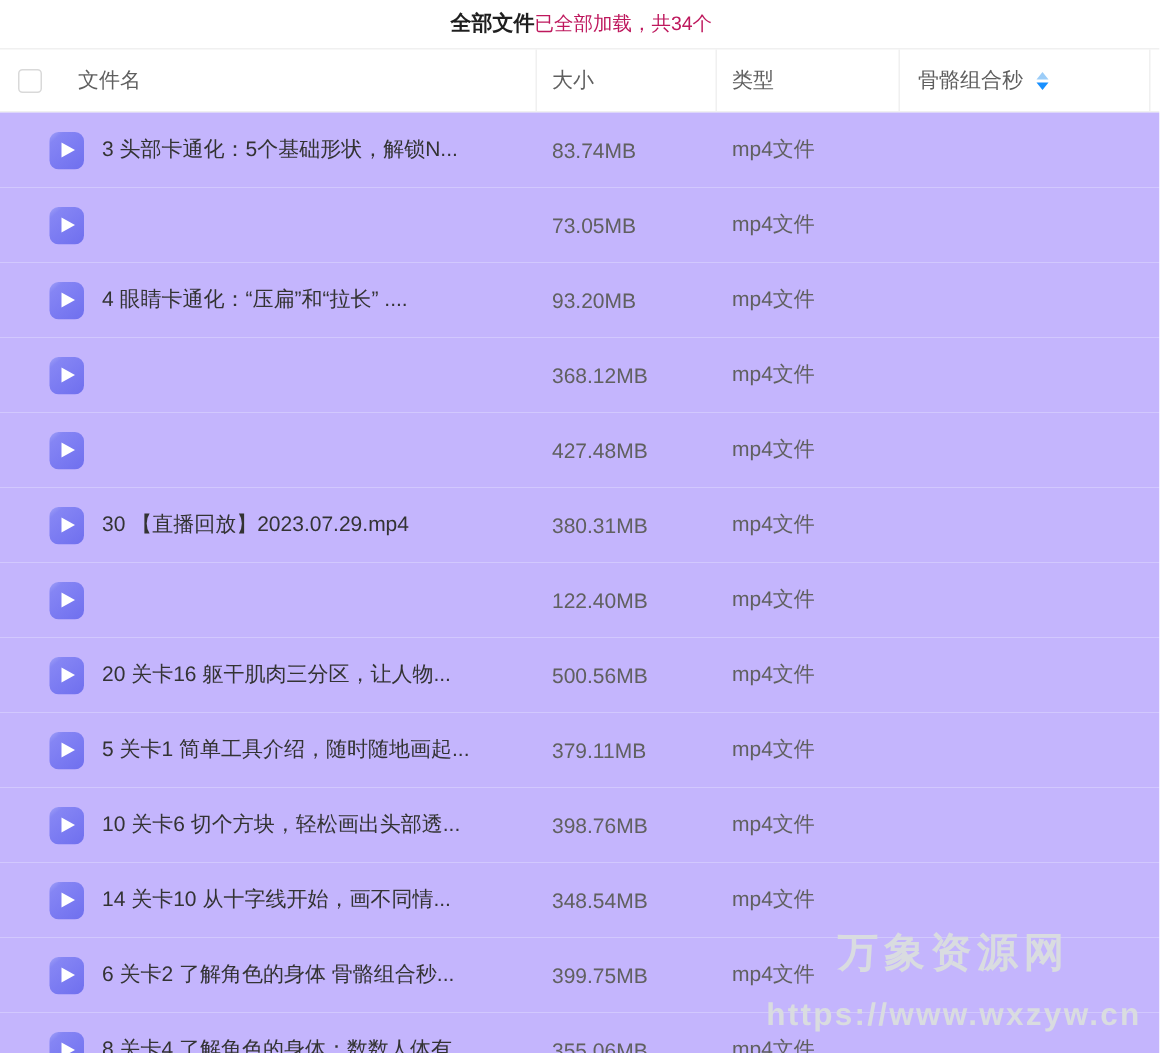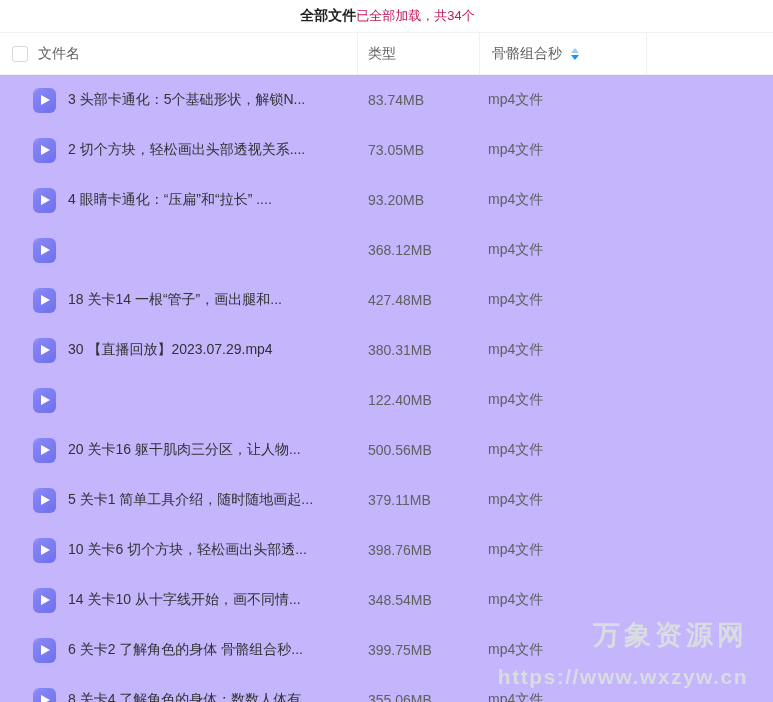--- a/index.html
+++ b/index.html
@@ -51,21 +51,21 @@
   .th-time { width: 167px; padding-left: 12px; }
   .th-rest { flex: 1; border-right: none; }
 
   .checkbox {
     width: 16px; height: 16px;
     border: 1px solid #d9d9d9;
     border-radius: 3px;
     background: #fff;
     flex: 0 0 auto;
   }
-  .th-name .label { margin-left: 10px; }
+  .th-name .label { margin-left: 24px; }
 
   .sorter {
     display: inline-flex;
     flex-direction: column;
     align-items: center;
     margin-left: 9px;
     gap: 2px;
   }
   .caret-up {
     width: 0; height: 0;
@@ -121,23 +121,23 @@
   }
   .fname {
     white-space: nowrap;
     overflow: hidden;
     text-overflow: clip;
   }
 
   
   .watermark {
     position: absolute;
-    right: 25px;
+    right: 12px;
     top: 620px;
-    text-align: right;
+    text-align: center;
     color: #d9dce0;
     pointer-events: none;
     z-index: 5;
     line-height: 1.15;
   }
   .watermark .wm1 {
     font-size: 27px;
     letter-spacing: 4px;
     font-weight: bold;
   }
@@ -153,20 +153,23 @@
 
 <div class="topbar">
   <span class="title">全部文件</span>
   <span class="status">已全部加载，共34个</span>
 </div>
 
 <div class="thead">
   <div class="th th-name">
     <span class="checkbox"></span>
     <span class="label">文件名</span>
+  </div>
+  <div class="th th-size">
+    <span>大小</span>
   </div>
   <div class="th th-type">
     <span>类型</span>
   </div>
   <div class="th th-time">
     <span>骨骼组合秒</span>
     <span class="sorter">
       <span class="caret-up"></span>
       <span class="caret-down"></span>
     </span>
@@ -185,21 +188,20 @@
     <div class="cell-size">83.74MB</div>
     <div class="cell-type">mp4文件</div>
     <div class="cell-time"></div>
   </div>
 
   <div class="row">
     <div class="cell-name">
       <span class="vicon">
         <span class="play"></span>
       </span>
-      <span class="fname">2 切个方块，轻松画出头部透视关系....</span>
     </div>
     <div class="cell-size">73.05MB</div>
     <div class="cell-type">mp4文件</div>
     <div class="cell-time"></div>
   </div>
 
   <div class="row">
     <div class="cell-name">
       <span class="vicon">
         <span class="play"></span>
@@ -220,21 +222,20 @@
     <div class="cell-size">368.12MB</div>
     <div class="cell-type">mp4文件</div>
     <div class="cell-time"></div>
   </div>
 
   <div class="row">
     <div class="cell-name">
       <span class="vicon">
         <span class="play"></span>
       </span>
-      <span class="fname">18 关卡14 一根“管子”，画出腿和...</span>
     </div>
     <div class="cell-size">427.48MB</div>
     <div class="cell-type">mp4文件</div>
     <div class="cell-time"></div>
   </div>
 
   <div class="row">
     <div class="cell-name">
       <span class="vicon">
         <span class="play"></span>

